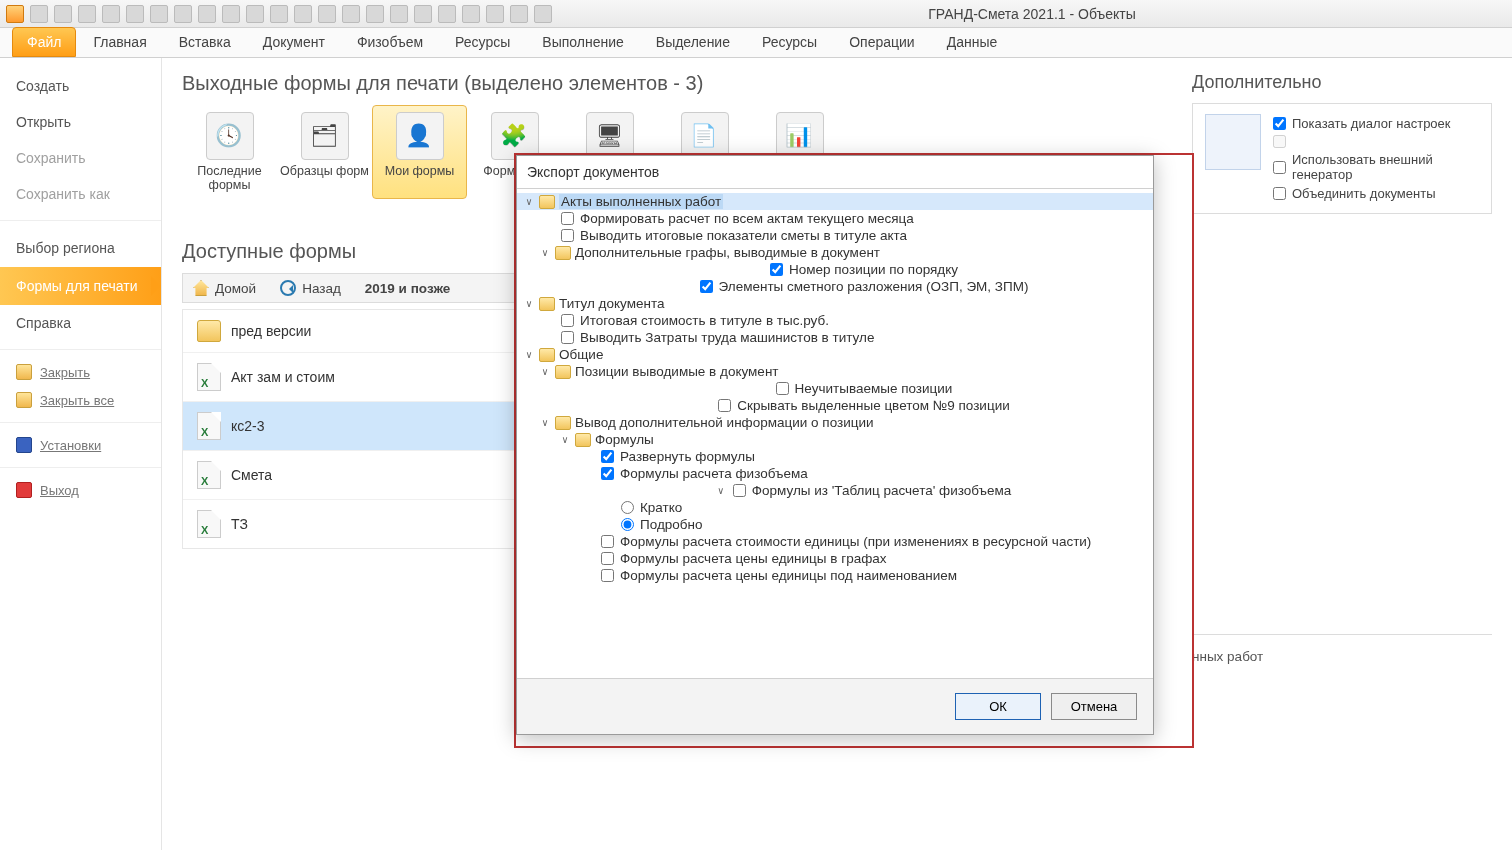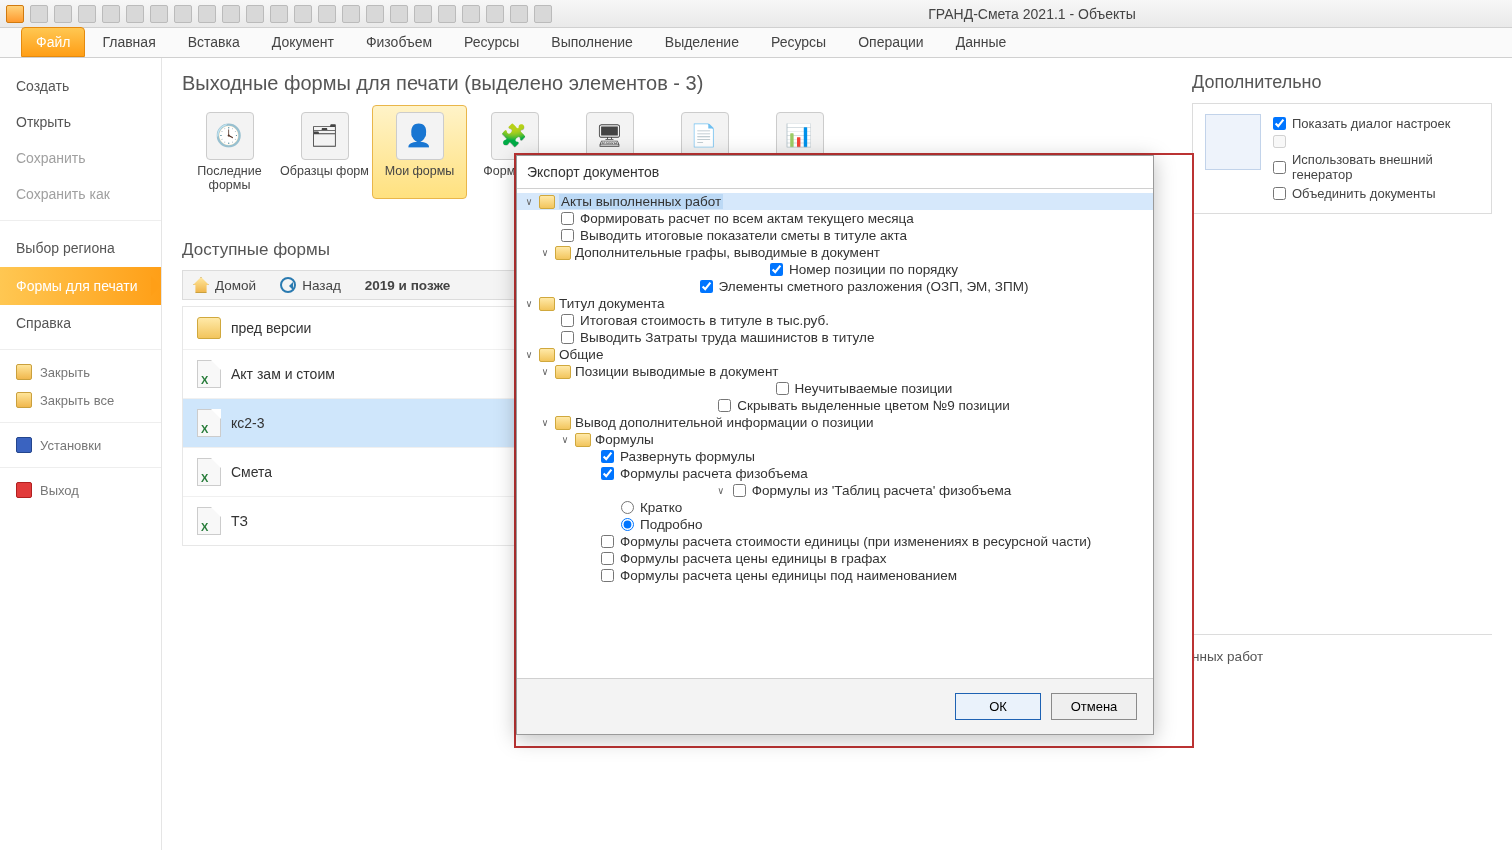--- a/index.html
+++ b/index.html
@@ -5,34 +5,34 @@
 * { box-sizing: border-box; margin: 0; padding: 0; font-family: "Segoe UI", Tahoma, sans-serif; }
 body { width: 1512px; height: 850px; background: #fff; overflow: hidden; position: relative; font-size: 13px; }
 
 
 .qat { height: 28px; background: linear-gradient(#f7f7f7,#e9e9e9); border-bottom: 1px solid #d0d0d0; display: flex; align-items: center; padding: 0 6px; gap: 6px; }
 .qat .qicon { width: 18px; height: 18px; background: #d8d8d8; border: 1px solid #bbb; border-radius: 2px; }
 .qat .qicon.app { background: linear-gradient(#ffd27a,#ff9a2f); border-color: #d07a10; }
 .qat-title { flex: 1; text-align: center; color: #444; font-size: 14px; }
 
 
-.ribbon-tabs { height: 30px; background: #fafafa; border-bottom: 1px solid #d0d0d0; display: flex; align-items: flex-end; padding-left: 21px; gap: 2px; }
+.ribbon-tabs { height: 30px; background: #fafafa; border-bottom: 1px solid #d0d0d0; display: flex; align-items: flex-end; padding-left: 12px; gap: 2px; }
 .ribbon-tab { padding: 6px 14px; color: #444; font-size: 14px; border: 1px solid transparent; cursor: pointer; }
 .ribbon-tab.active { background: linear-gradient(#ffc752,#ff9e16); color: #fff; border: 1px solid #e58a0e; border-radius: 4px 4px 0 0; }
 
 
 .backstage { display: flex; height: calc(100% - 58px); }
 .bs-left { width: 162px; background: #fff; border-right: 1px solid #e5e5e5; display: flex; flex-direction: column; padding-top: 10px; }
 .bs-item { padding: 10px 16px; color: #555; font-size: 14px; cursor: pointer; }
 .bs-item.dim { color: #a0a0a0; }
 .bs-item.tall { line-height: 1.3; }
 .bs-item.active { background: linear-gradient(90deg,#ffc752,#ff9f17); color: #fff; position: relative; }
 .bs-item.active::after { content:""; position:absolute; right:-10px; top:50%; margin-top:-10px; border:10px solid transparent; border-left-color:#ff9f17; }
 .bs-divider { height: 1px; background: #eee; margin: 8px 0; }
-.bs-action { display:flex; align-items:center; gap:8px; padding:6px 16px; color:#777; font-size:13px; cursor:pointer; }
+.bs-action { display:flex; align-items:center; gap:8px; padding:6px 16px; color:#777; font-size:13px; cursor:pointer;text-decoration:underline; }
 .bs-action .ic { width:16px; height:16px; border-radius:2px; display:inline-block; }
 .ic.folder { background:linear-gradient(#ffe59a,#f0b74d); border:1px solid #caa03d; }
 .ic.red { background:#e23b3b; border:1px solid #b12020; }
 .ic.blue { background:#3a63c0; border:1px solid #24458d; }
 
 
 .bs-main { flex:1; padding: 14px 20px; position:relative; }
 .page-title { font-size: 20px; color:#555; margin-bottom: 10px; }
 
 .forms-bar { display:flex; margin-bottom: 20px; }
@@ -40,21 +40,21 @@
 .form-card .fc-icon { width:48px; height:48px; margin:0 auto 4px; background:#f3f3f3; border:1px solid #ccc; border-radius:4px; position:relative; }
 .form-card.active { background:linear-gradient(#fff3c8,#ffe17f); border-color:#e9b64a; }
 .fc-clock::after { content:"🕓"; position:absolute; inset:0; display:flex; align-items:center; justify-content:center; font-size:22px; }
 .fc-sample::after { content:"🗂"; position:absolute; inset:0; display:flex; align-items:center; justify-content:center; font-size:22px; }
 .fc-user::after { content:"👤"; position:absolute; inset:0; display:flex; align-items:center; justify-content:center; font-size:22px; }
 .fc-grid::after { content:"🧩"; position:absolute; inset:0; display:flex; align-items:center; justify-content:center; font-size:22px; }
 .fc-house::after { content:"🖥"; position:absolute; inset:0; display:flex; align-items:center; justify-content:center; font-size:22px; }
 .fc-doc::after { content:"📄"; position:absolute; inset:0; display:flex; align-items:center; justify-content:center; font-size:22px; }
 .fc-table::after { content:"📊"; position:absolute; inset:0; display:flex; align-items:center; justify-content:center; font-size:22px; }
 
-.section-title { font-size:17px; color:#555; margin-bottom:10px;margin-top:41px; }
+.section-title { font-size:20px; color:#555; margin-bottom:10px;margin-top:41px; }
 .nav-bar { background:#f4f4f4; border:1px solid #dcdcdc; padding:6px 10px; display:flex; gap:24px; align-items:center; font-size:13.5px; color:#444; margin-bottom:6px; width:820px; }
 .nav-link { display:flex; align-items:center; gap:6px; cursor:pointer; }
 .nav-link .nicon { width:16px; height:16px; display:inline-block; }
 .nicon.home { background:linear-gradient(#ffe59a,#f0b74d); border:1px solid #caa03d; clip-path: polygon(50% 0, 100% 50%, 85% 50%, 85% 100%, 15% 100%, 15% 50%, 0 50%); }
 .nicon.back { border:2px solid #2a7ab0; border-radius:50%; position:relative; }
 .nicon.back::after { content:""; position:absolute; left:3px; top:3px; border:4px solid transparent; border-right-color:#2a7ab0; }
 
 .file-list { border:1px solid #e7e7e7; width:820px; }
 .file-row { display:flex; align-items:center; gap:10px; padding:10px 14px; border-bottom:1px solid #f0f0f0; cursor:pointer; font-size:14px; color:#333; }
 .file-row:last-child { border-bottom:none; }

